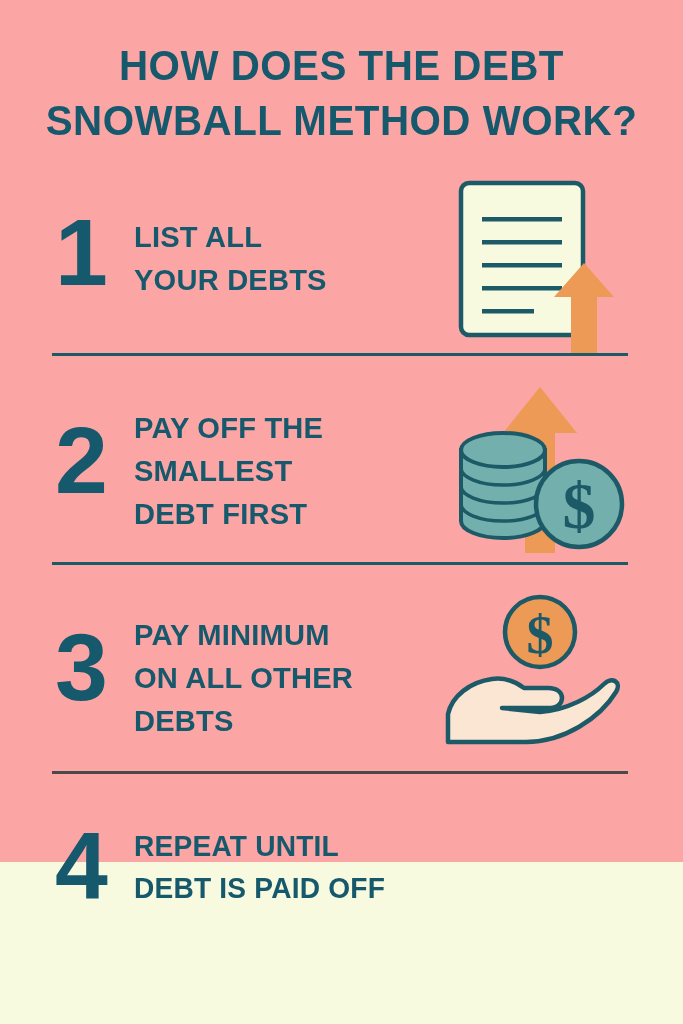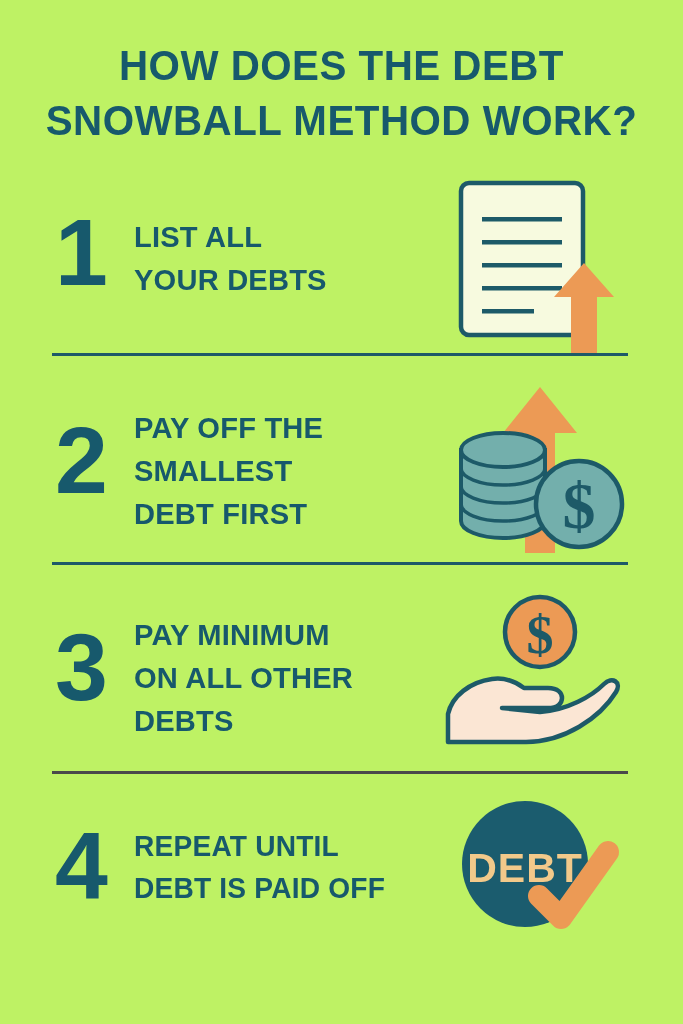--- a/index.html
+++ b/index.html
@@ -11,22 +11,22 @@
     height: 1024px;
     background: #F7FADF;
     font-family: "Liberation Sans", sans-serif;
     overflow: hidden;
     position: relative;
   }
 
   .infographic {
     position: relative;
     width: 683px;
-    height: 1024px;
-    background: #bef264;
+    height: 862px;
+    background: #fca5a5;
   }
 
   
   .title {
     position: absolute;
     left: 0;
     top: 38px;
     width: 683px;
     text-align: center;
     color: #17596C;
@@ -200,24 +200,15 @@
   </div>
 
   <div class="divider divider-3"></div>
 
   <div class="step step-4">
     <div class="step-num">4</div>
     <div class="step-text">
       <span class="text-line">REPEAT UNTIL</span>
       <span class="text-line">DEBT IS PAID OFF</span>
     </div>
-    <div class="step-icon" style="right:60px; top:-8px;">
-      <svg width="170" height="145" viewBox="0 0 170 145">
-
-        <circle cx="72" cy="72" r="63" fill="#1B5C6E"></circle>
-        <text x="72" y="90" text-anchor="middle" font-family="Liberation Sans, sans-serif" font-size="41" font-weight="bold" fill="#F2C98A" letter-spacing="1">DEBT</text>
-
-        <path d="M86 104 L108 126 L155 60" fill="none" stroke="#EC9A55" stroke-width="22" stroke-linecap="round" stroke-linejoin="round"></path>
-      </svg>
-    </div>
   </div>
 
 </div>
 
 </body></html>

